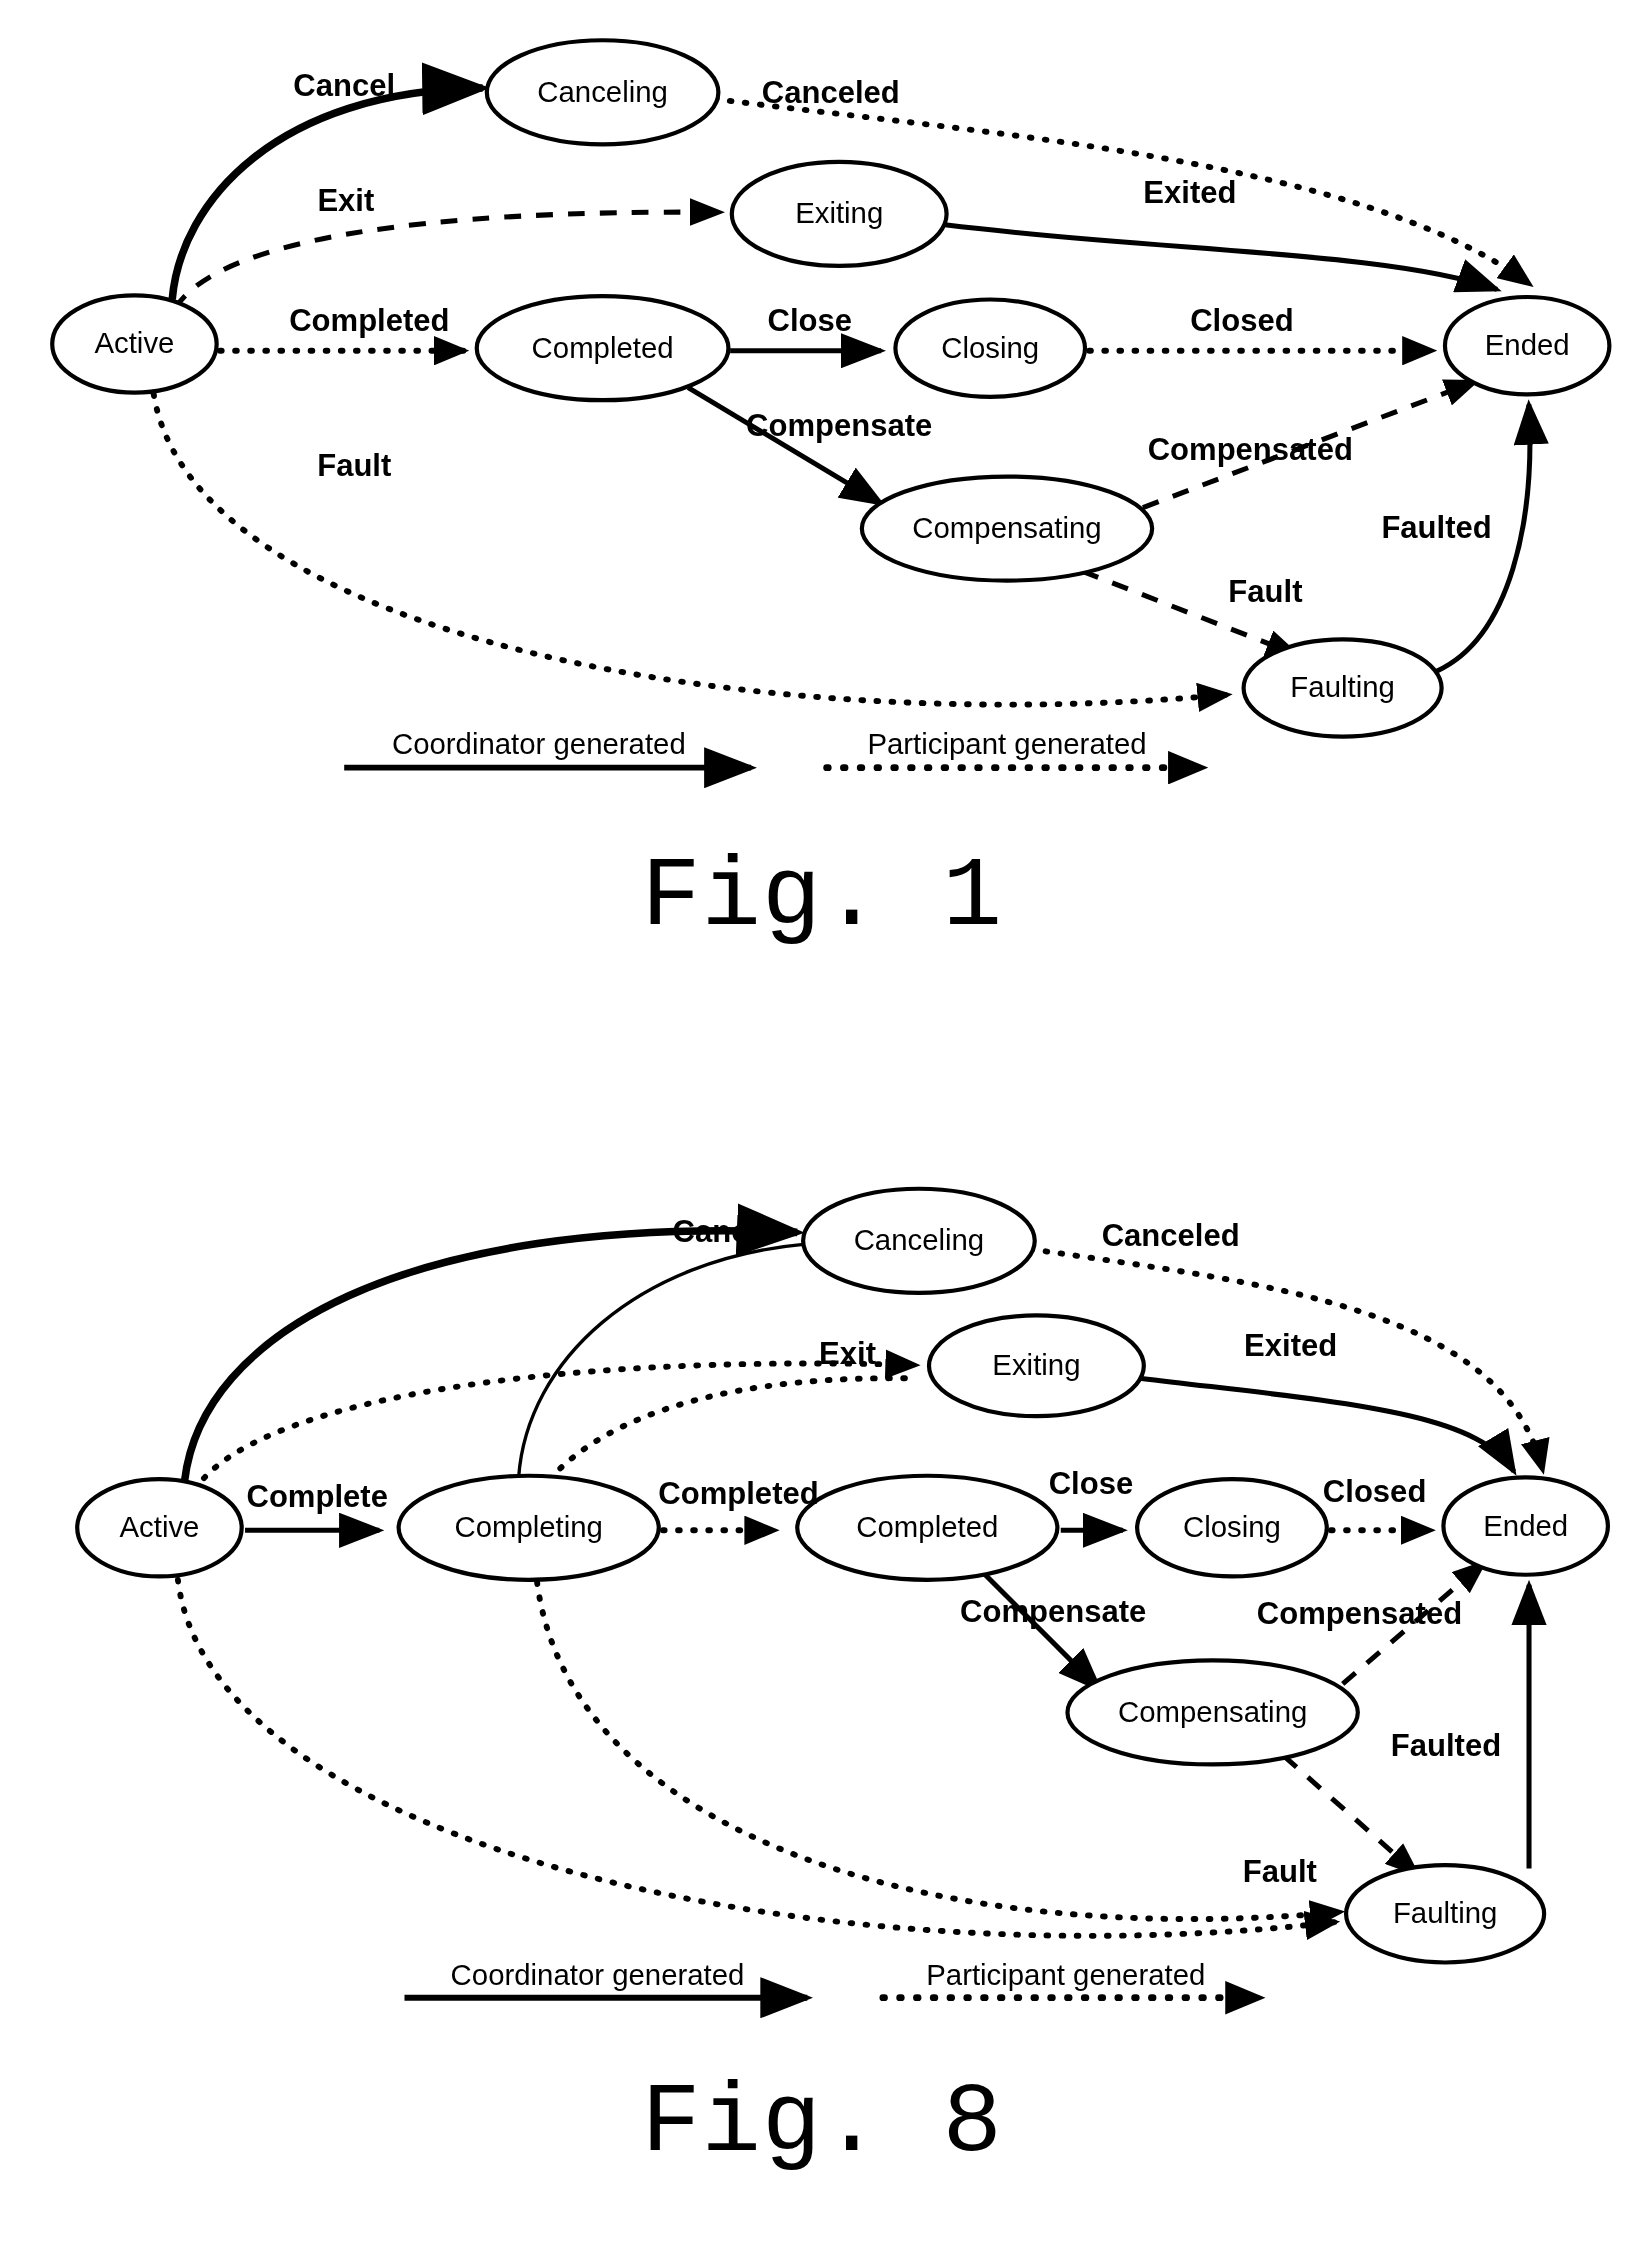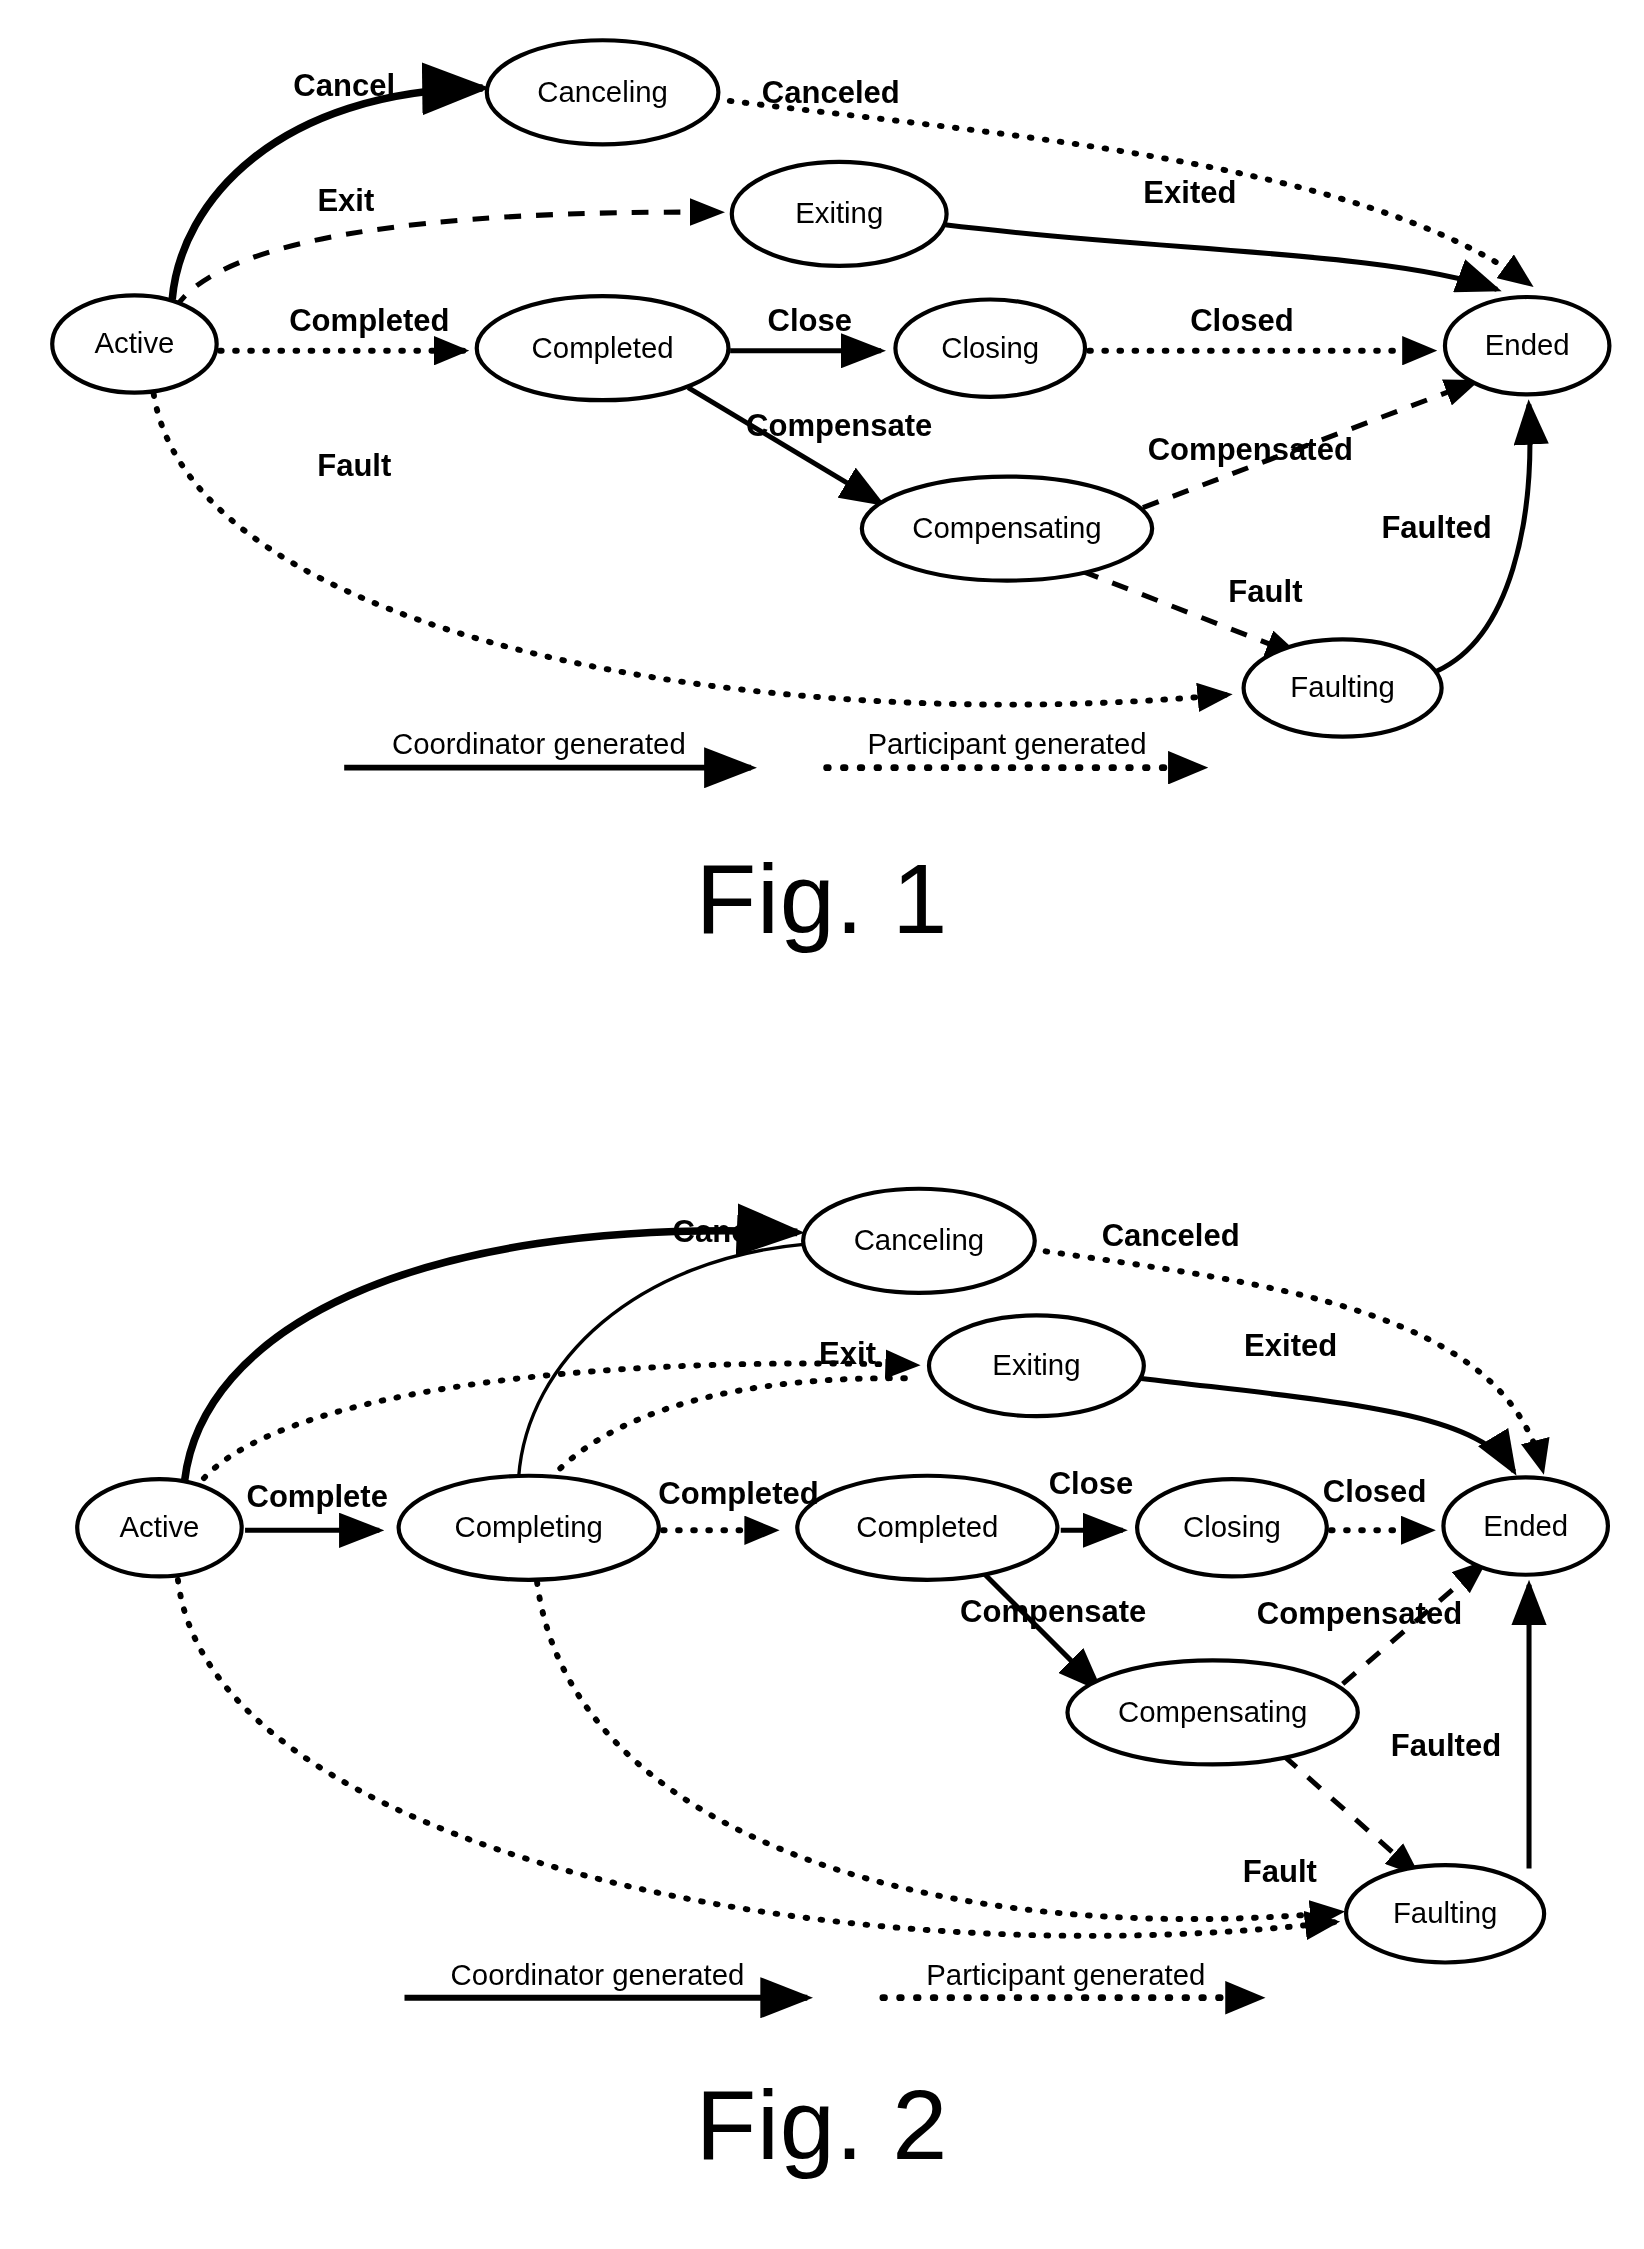--- a/index.html
+++ b/index.html
@@ -26,21 +26,21 @@
 
   .diagram-svg {
     display: block;
     width: 1644px;
   }
   #figure-1 .diagram-svg { height: 839px; }
   #figure-2 .diagram-svg { height: 915px; }
 
   .fig-caption {
     text-align: center;
-    font-family: Liberation Sans, sans-serif;
+    font-family: Liberation Mono, monospace;
     font-size: 99px;
     font-weight: normal;
     letter-spacing: 0.8px;
     color: #000;
     margin: 0;
     padding: 0;
     line-height: 1.0;
   }
   #figure-1 .fig-caption { margin-top: 10px; }
   #figure-2 .fig-caption { margin-top: 10px; }
@@ -315,15 +315,15 @@
     <g>
       <text class="legend-label" x="712" y="985">Coordinator generated</text>
       <path d="M 482,1010 L 962,1010" class="legend-line-solid" marker-end="url(#ah-solid-2)"></path>
     </g>
     <g>
       <text class="legend-label" x="1270" y="985">Participant generated</text>
       <path d="M 1052,1010 L 1500,1010" class="legend-line-dotted" marker-end="url(#ah-dot-2)"></path>
     </g>
   </svg>
 
-  <div class="fig-caption">Fig. 2</div>
+  <div class="fig-caption">Fig. 8</div>
 </div>
 
 
 </body></html>

